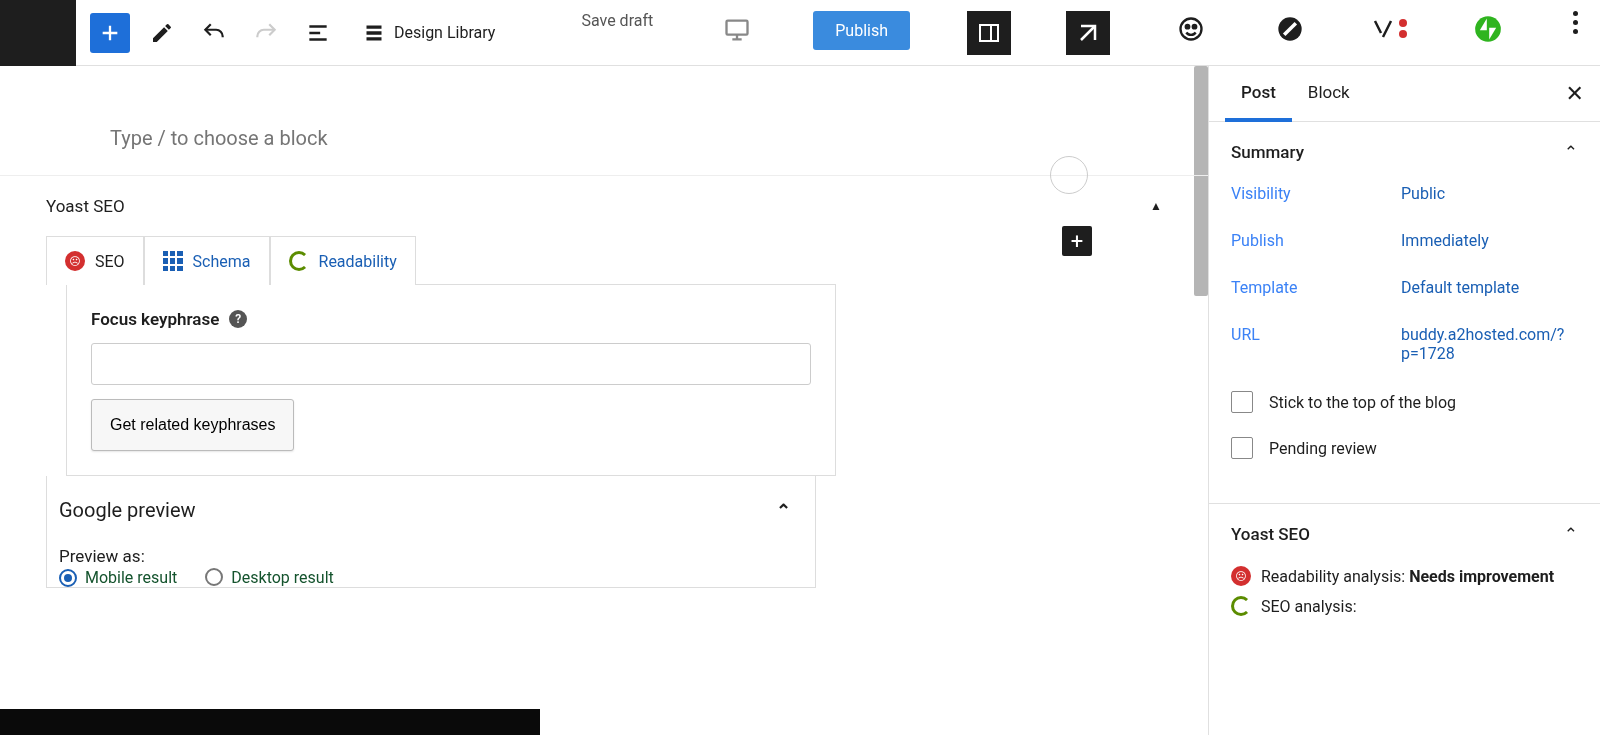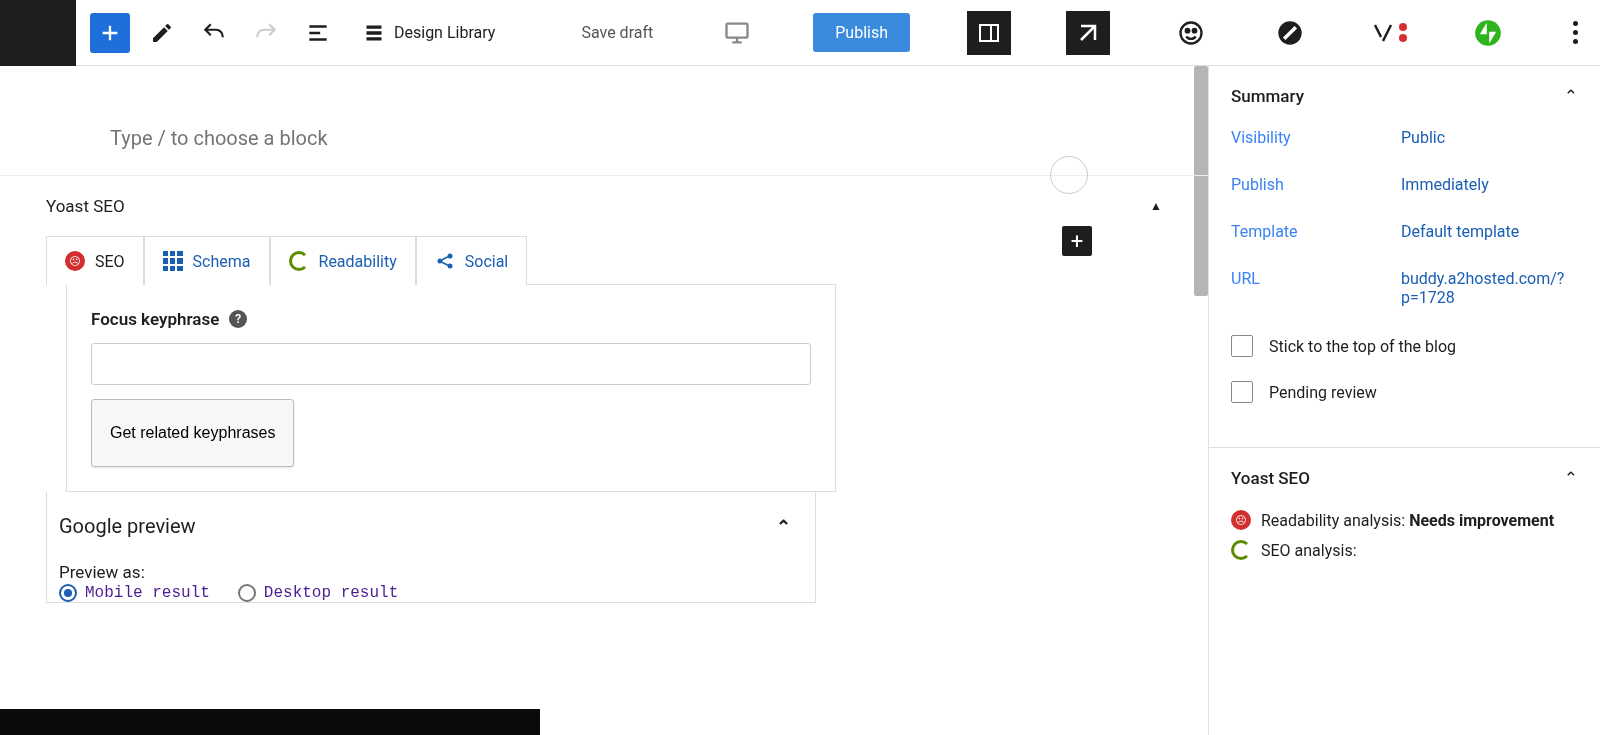--- a/index.html
+++ b/index.html
@@ -8,21 +8,21 @@
 .topbar { height: 66px; border-bottom: 1px solid #e0e0e0; display: flex; align-items: center; padding: 0 10px 0 0; }
 .topbar-left { display: flex; align-items: center; height: 100%; }
 .wp-logo-box { width: 76px; height: 66px; background: #1e1e1e; display: flex; align-items: center; justify-content: center; }
 .tool-btn { width: 40px; height: 40px; display: flex; align-items: center; justify-content: center; margin: 0 6px; color: #1e1e1e; cursor: pointer; }
 .tool-btn.disabled { color: #ccc; }
 .add-block-btn { width: 40px; height: 40px; background: #1e6fd9; border-radius: 3px; display: flex; align-items: center; justify-content: center; margin: 0 6px 0 14px; color: #fff; font-size: 26px; }
 .design-lib { display: flex; align-items: flex-start; margin-left: 20px; font-size: 16px; cursor: pointer; }
 .design-lib svg { margin-right: 10px; }
 
 .topbar-spacer { flex: 1; }
-.topbar-right { display: flex; align-items: center; gap: 47px; }
+.topbar-right { display: flex; align-items: flex-start; gap: 47px; }
 .save-draft { font-size: 16px; color: #555; margin-right: 18px; cursor: pointer; }
 .view-btn { width: 38px; height: 38px; display: flex; align-items: center; justify-content: center; color: #777; margin-right: 10px; }
 .publish-btn { background: #3a8bde; color: #fff; padding: 10px 22px; border-radius: 3px; font-size: 16px; cursor: pointer; margin-right: 10px; }
 .dark-sq { width: 44px; height: 44px; background: #1e1e1e; display: flex; align-items: center; justify-content: center; color: #fff; margin-right: 8px; cursor: pointer; }
 .plugin-icon { width: 36px; height: 36px; display: flex; align-items: center; justify-content: center; margin: 0 8px; cursor: pointer; }
 .yoast-dots { display: flex; flex-direction: column; gap: 3px; margin-left: 2px; }
 .yoast-dots span { width: 8px; height: 8px; border-radius: 50%; }
 .kebab { display: flex; flex-direction: column; gap: 4px; margin: 0 12px; cursor: pointer; }
 .kebab span { width: 5px; height: 5px; background: #1e1e1e; border-radius: 50%; }
 
@@ -48,27 +48,27 @@
 .face-icon { width: 20px; height: 20px; background: #d32f2f; border-radius: 50%; display: flex; align-items: center; justify-content: center; color: #fff; font-size: 11px; }
 .spinner-icon { width: 20px; height: 20px; border: 3px solid #5b8c00; border-right-color: transparent; border-radius: 50%; }
 .grid-icon { width: 20px; height: 20px; display: grid; grid-template-columns: repeat(3,1fr); grid-template-rows: repeat(3,1fr); gap: 2px; }
 .grid-icon span { background: #1a5fb4; }
 .share-icon { color: #1a5fb4; }
 
 .yoast-content { border: 1px solid #ddd; padding: 24px; width: 770px; margin-top: -1px; margin-left: 20px; }
 .focus-label { font-size: 17px; font-weight: 600; display: flex; align-items: center; gap: 10px; margin-bottom: 14px; }
 .help-q { width: 18px; height: 18px; background: #555; color: #fff; border-radius: 50%; display: flex; align-items: center; justify-content: center; font-size: 12px; }
 .focus-input { width: 100%; height: 42px; border: 1px solid #ccc; border-radius: 3px; margin-bottom: 14px; padding: 0 10px; font-size: 15px; }
-.related-btn { padding: 24px 18px; border: 1px solid #bbb; border-radius: 3px; background: #f7f7f7; font-size: 16px; cursor: pointer; box-shadow: 0 1px 2px rgba(0,0,0,0.1); }
+.related-btn { padding: 16px 18px; border: 1px solid #bbb; border-radius: 3px; background: #f7f7f7; font-size: 16px; cursor: pointer; box-shadow: 0 1px 2px rgba(0,0,0,0.1); }
 
 .google-preview { width: 770px; border: 1px solid #ddd; border-top: none; padding: 22px 24px 0 12px; }
 .gp-header { display: flex; justify-content: space-between; align-items: center; font-size: 20px; margin-bottom: 24px; }
 .gp-header .chev { font-size: 18px; font-weight: bold; }
 .preview-as { font-size: 17px; margin-bottom: 2px; }
-.radio-row { display: flex; gap: 28px; align-items: center; font-size: 16px; color: #4c1d95; font-family: Liberation Mono, monospace; }
+.radio-row { display: flex; gap: 28px; align-items: center; font-size: 16px; color: #14532d; }
 .radio { width: 18px; height: 18px; border: 2px solid #777; border-radius: 50%; display: inline-flex; align-items: center; justify-content: center; }
 .radio.checked::after { content:''; width: 8px; height: 8px; background: #1a5fb4; border-radius: 50%; }
 .radio.checked { border-color: #1a5fb4; }
 
 .sidebar { width: 392px; border-left: 1px solid #e0e0e0; overflow-y: auto; }
 .side-tabs { display: flex; align-items: center; border-bottom: 1px solid #e0e0e0; padding: 0 16px; height: 56px; }
 .side-tab { padding: 16px 16px; font-size: 17px; cursor: pointer; border-bottom: 4px solid transparent; }
 .side-tab.active { border-bottom-color: #1e6fd9; font-weight: 500; }
 .side-close { margin-left: auto; font-size: 22px; cursor: pointer; }
 
@@ -221,29 +221,20 @@
               <span></span>
               <span></span>
               <span></span>
               <span></span>
             </span>
           <span>Schema</span>
         </div>
         <div class="yoast-tab">
           <span class="spinner-icon"></span>
           <span>Readability</span>
-        </div>
-        <div class="yoast-tab">
-          <svg class="share-icon" width="20" height="20" viewBox="0 0 24 24" fill="#1a5fb4">
-              <circle cx="6" cy="12" r="3"></circle>
-              <circle cx="18" cy="6" r="3"></circle>
-              <circle cx="18" cy="18" r="3"></circle>
-              <path d="M8.5 10.5l7-3.5M8.5 13.5l7 3.5" stroke="#1a5fb4" stroke-width="2"></path>
-            </svg>
-          <span>Social</span>
         </div>
       </div>
 
       <div class="yoast-content">
         <div class="focus-label">
           <span>Focus keyphrase</span>
           <span class="help-q">?</span>
         </div>
         <input class="focus-input" type="text" style="">
         <button class="related-btn">Get related keyphrases</button>
@@ -263,20 +254,25 @@
           <label style="display:flex;gap:8px;">
               <span class="radio"></span>
               <span>Desktop result</span>
             </label>
         </div>
       </div>
     </div>
   </div>
 
   <div class="sidebar">
+    <div class="side-tabs">
+      <div class="side-tab active">Post</div>
+      <div class="side-tab">Block</div>
+      <div class="side-close">✕</div>
+    </div>
 
     <div class="panel-section">
       <div class="panel-head">
         <span>Summary</span>
         <span>⌃</span>
       </div>
       <div class="meta-row">
         <div class="meta-label">Visibility</div>
         <div class="meta-value">Public</div>
       </div>

